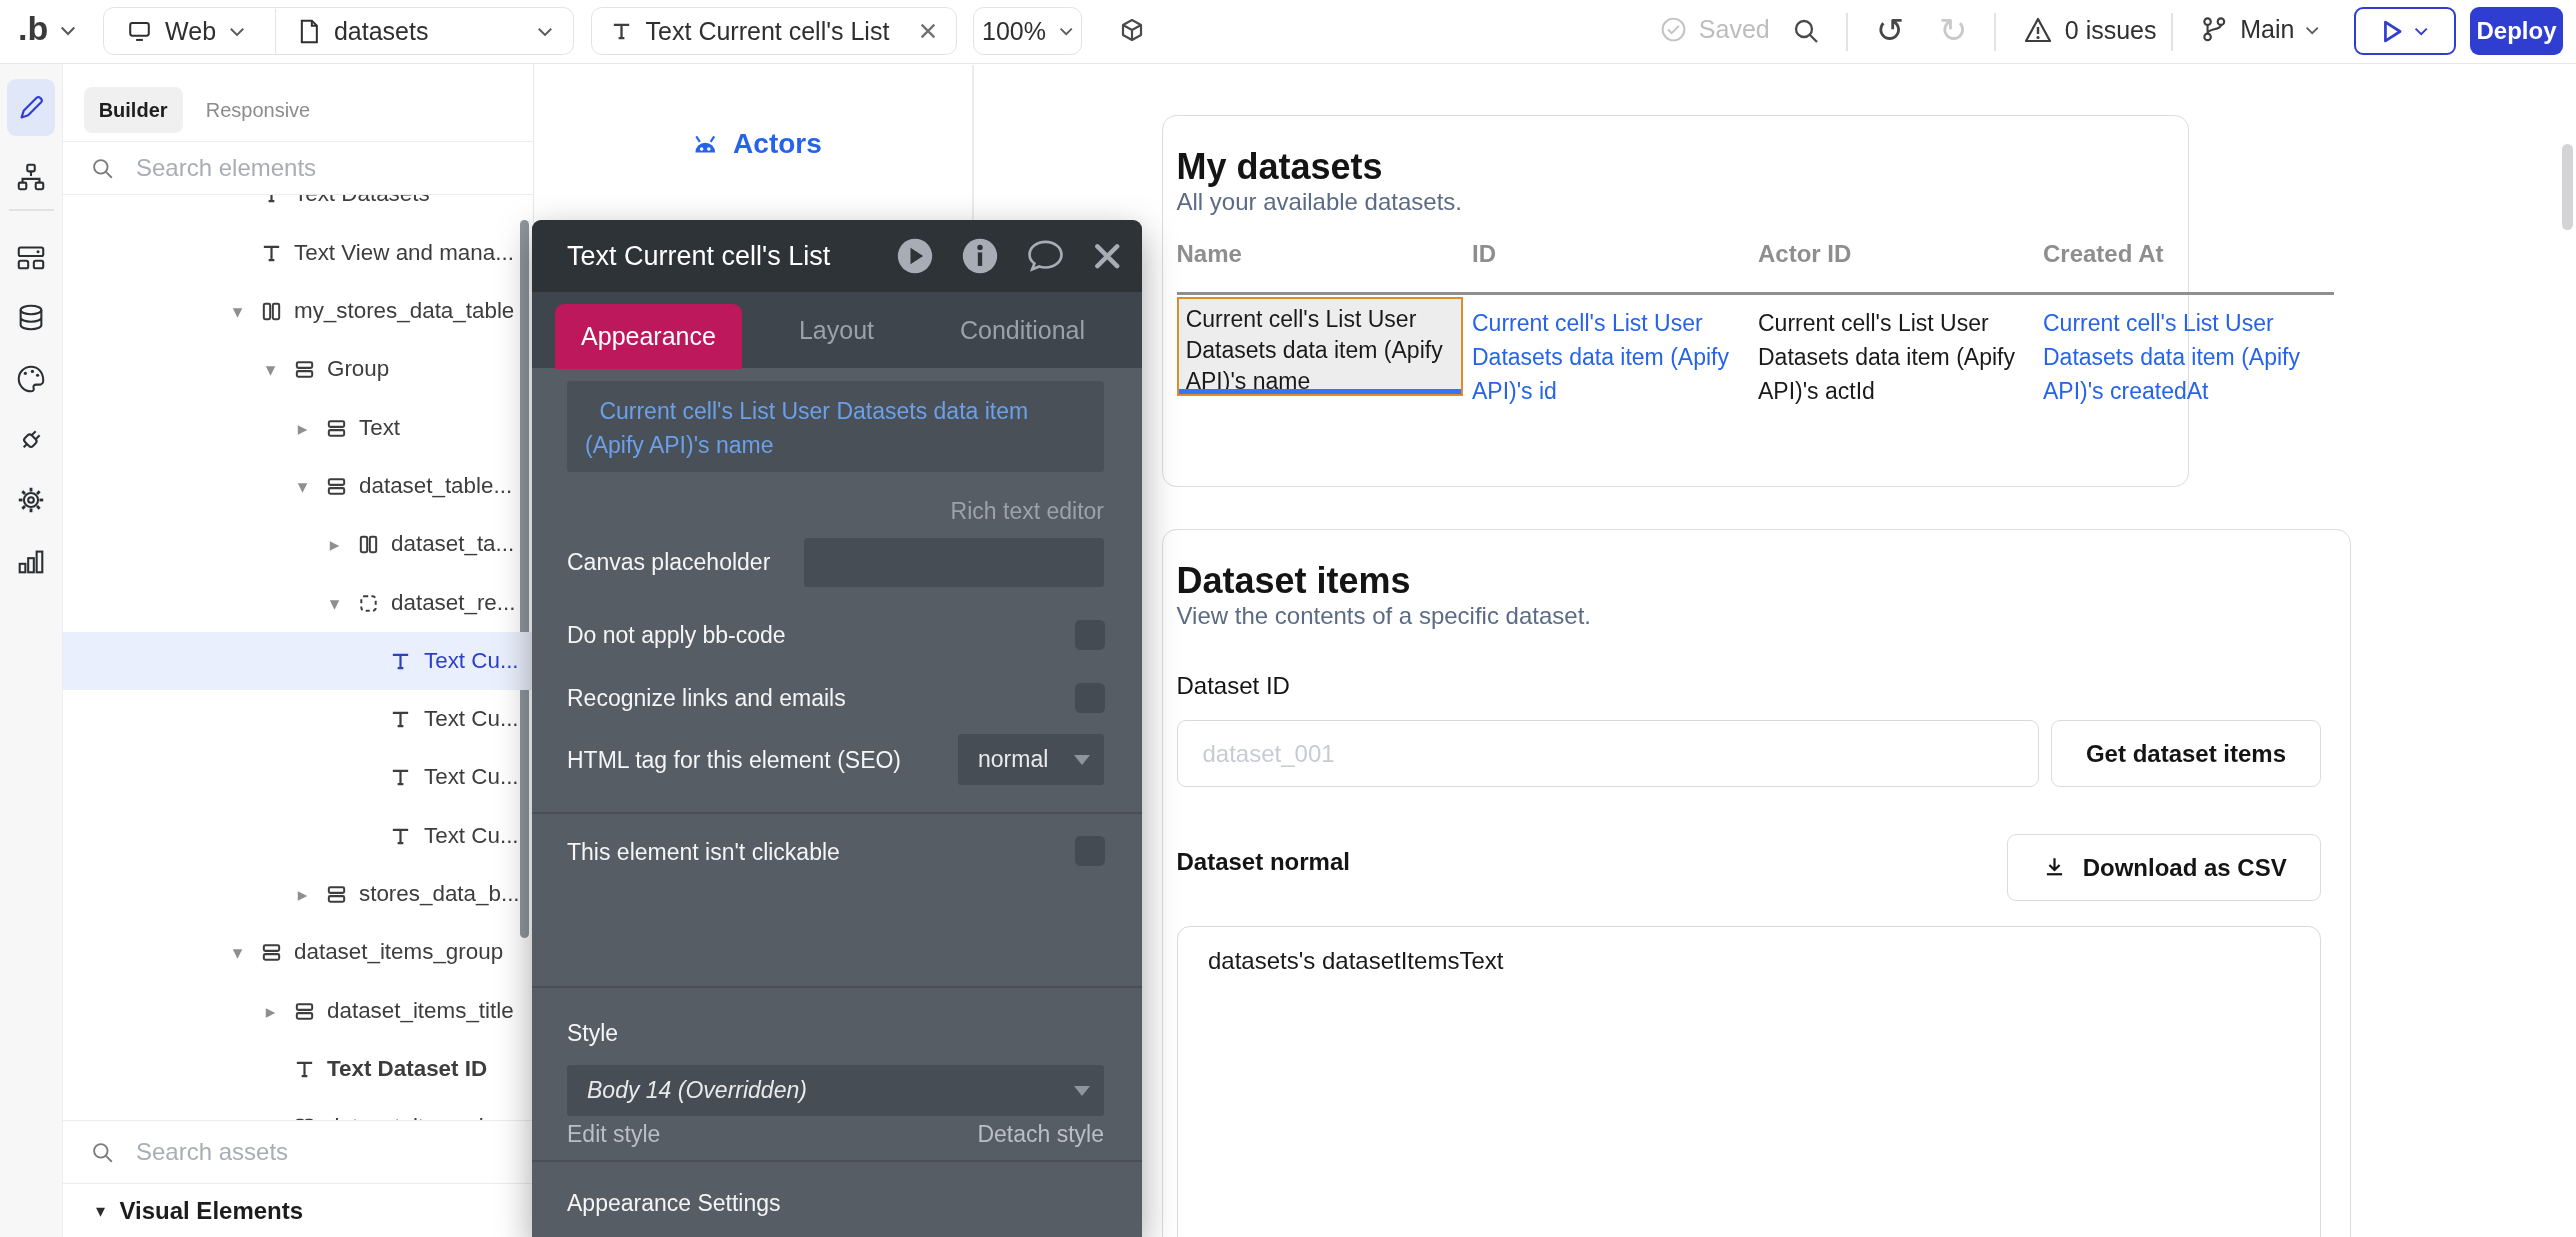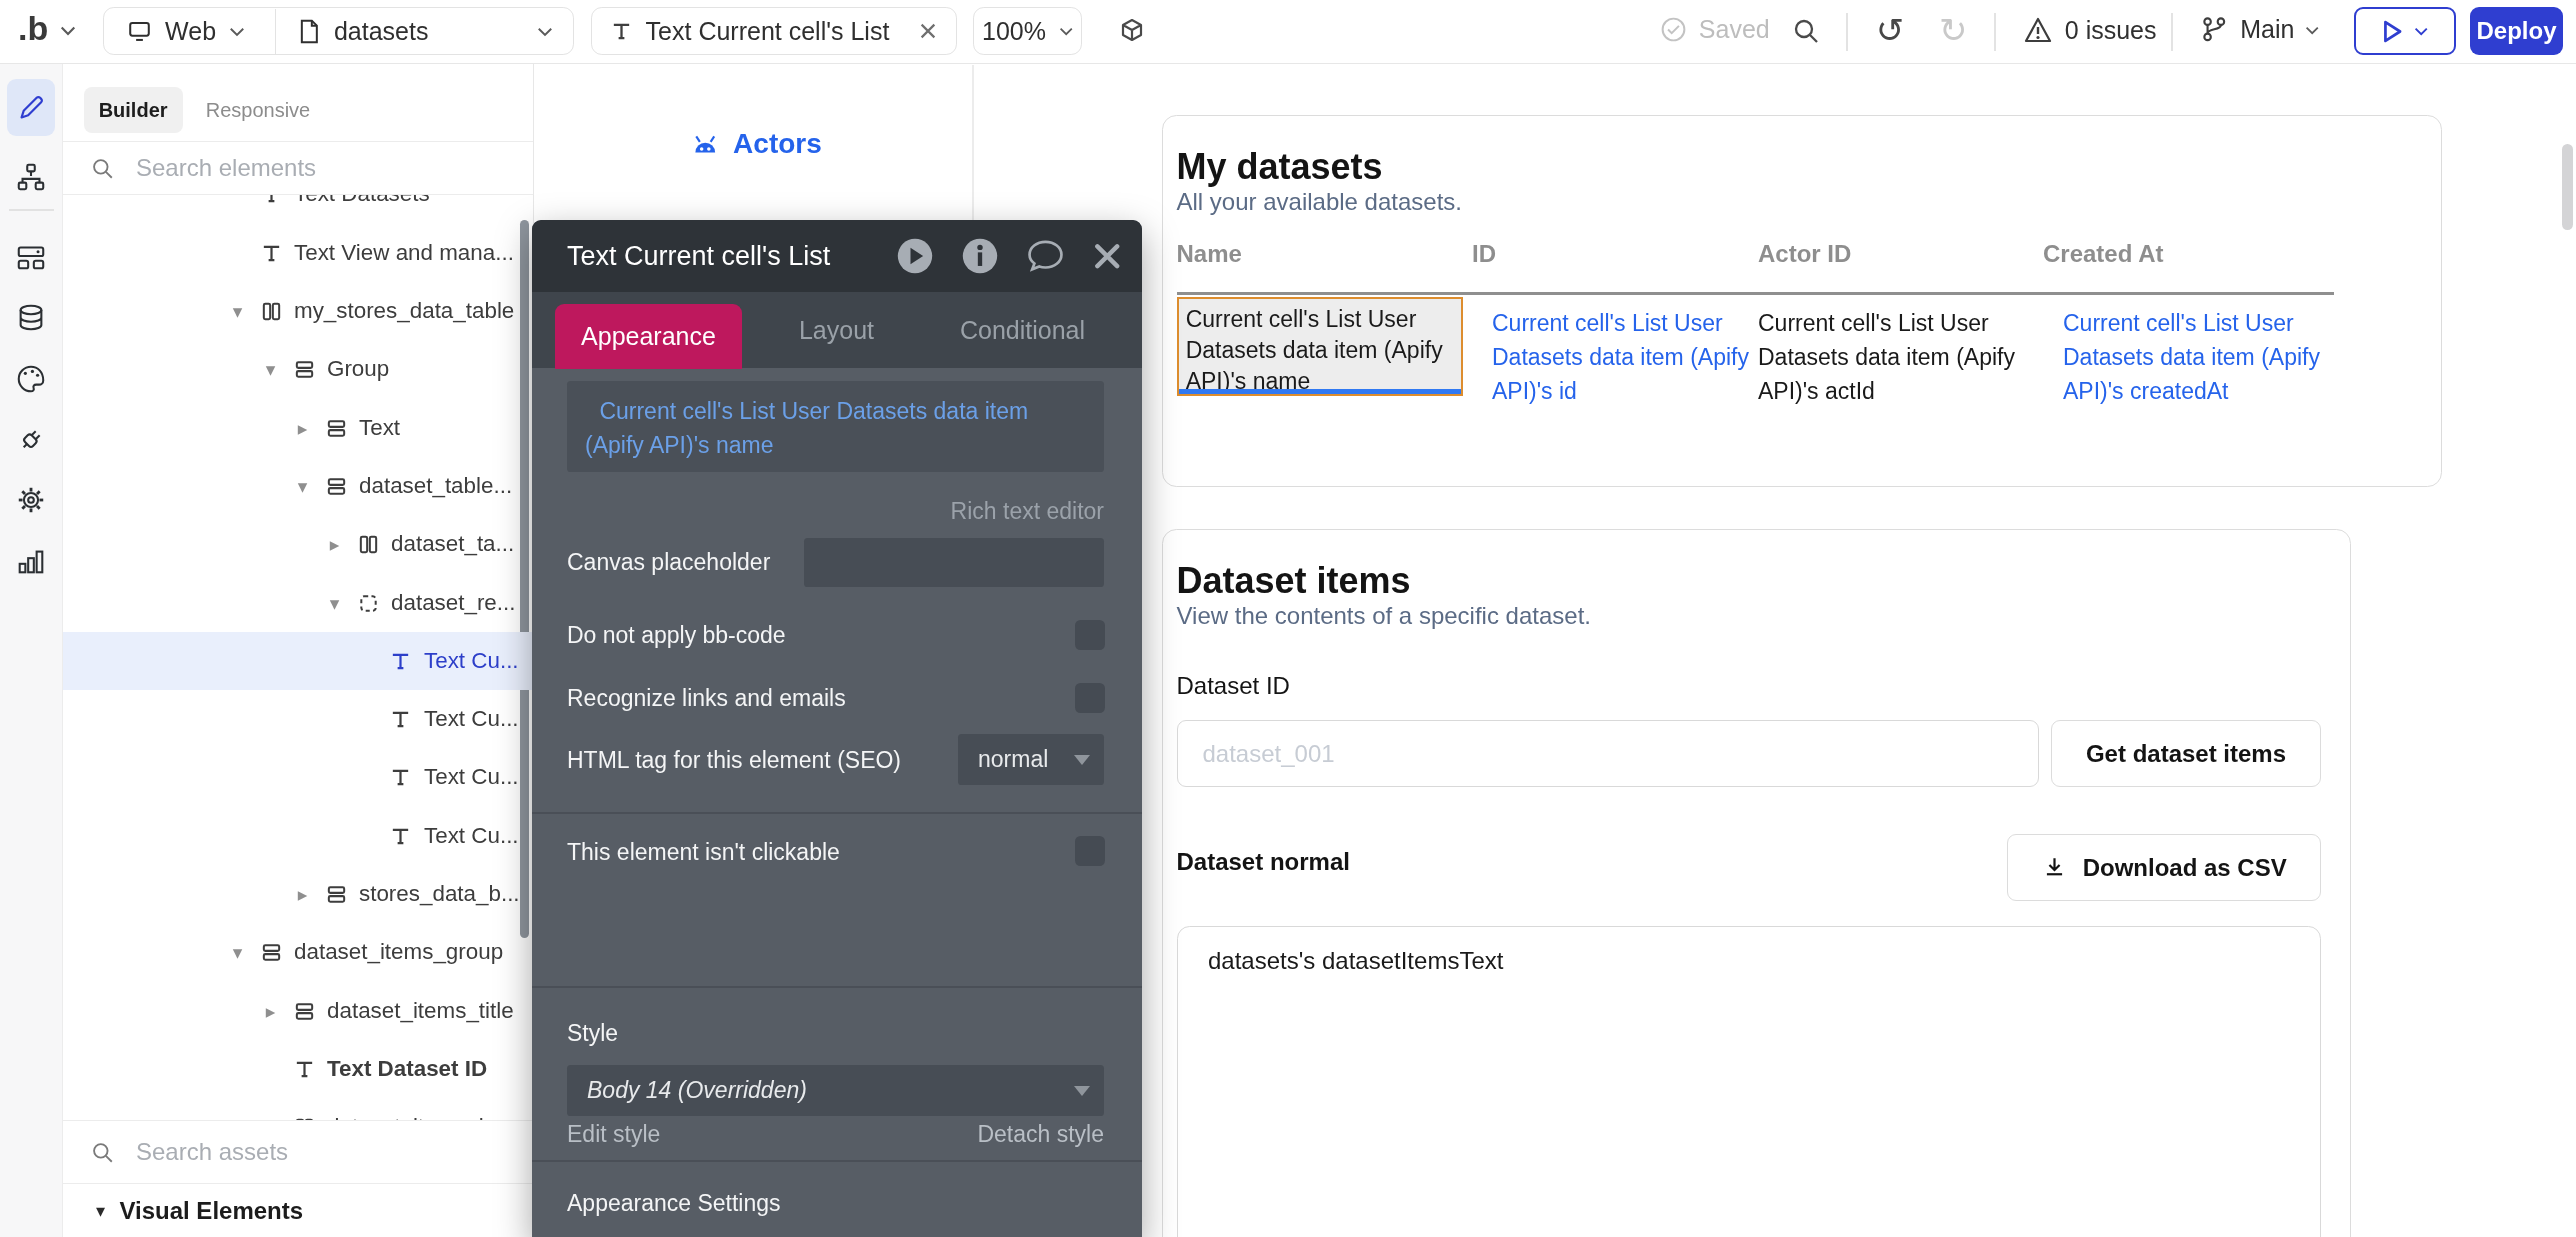--- a/index.html
+++ b/index.html
@@ -45,21 +45,21 @@
   .lp-bottom{position:absolute;left:0;top:1121px;width:100%;height:54px;display:flex;align-items:center;gap:14.4px;padding-left:33px;box-sizing:border-box;font-size:24px;font-weight:700;color:#1c1c1c;}
   
   .canvas-line{left:972px;top:65px;width:1.8px;height:1173px;background:#ececec;z-index:1;}
   .actors{left:690px;top:128px;display:flex;align-items:center;gap:12.6px;color:#2563eb;font-size:28px;font-weight:700;z-index:2;}
   .card{position:absolute;background:#fff;border:1.8px solid #dcdcdc;border-radius:14.4px;box-sizing:border-box;z-index:2;}
   .card-title{position:absolute;left:13.5px;font-size:36px;font-weight:700;color:#141414;}
   .card-sub{position:absolute;left:13.5px;font-size:24px;color:#5b6b85;}
   .th{position:absolute;font-size:24px;font-weight:600;color:#8e8e8e;}
   .rule{position:absolute;left:13.5px;width:1157px;height:2.7px;background:#8f8f8f;}
   .cell{position:absolute;font-size:23px;line-height:34px;color:#1a1a1a;}
-  .cell.link{color:#2563eb;margin-left:20px;}
+  .cell.link{color:#2563eb;}
   .selcell{position:absolute;left:13.5px;top:181px;width:286px;height:99px;background:#ededed;border:2.7px solid #dd8d2e;box-sizing:border-box;}
   .selcell .txt{padding:4.5px 7.2px;font-size:23px;line-height:31px;color:#1a1a1a;}
   .selcell .bluebar{position:absolute;left:0;bottom:0;width:100%;height:5.4px;background:#3079f2;}
   .field-label{position:absolute;left:13.5px;font-size:24px;color:#141414;}
   .input-big{position:absolute;border:1.8px solid #d9d9d9;border-radius:9px;box-sizing:border-box;font-size:24px;
              padding-left:25px;font-family:inherit;color:#333;outline:none;}
   .input-big::placeholder{color:#c7ccd4;}
   .btn{position:absolute;border:1.8px solid #dcdcdc;border-radius:9px;background:#fff;box-sizing:border-box;
        display:flex;align-items:center;justify-content:center;font-size:24px;font-weight:700;color:#141414;gap:14.4px;}
   .content-box{position:absolute;left:13.5px;top:396px;width:1144px;height:377px;border:1.8px solid #d9d9d9;border-radius:12.6px;box-sizing:border-box;}
@@ -453,21 +453,21 @@
   <svg width="30.5" height="27" viewBox="0 0 34 30">
     <path d="M6 24 a11 11 0 0 1 22 0 z" fill="#2563eb"></path>
     <line x1="11" y1="12" x2="7" y2="6" stroke="#2563eb" stroke-width="2.4"></line>
     <line x1="23" y1="12" x2="27" y2="6" stroke="#2563eb" stroke-width="2.4"></line>
     <circle cx="13" cy="20" r="2" fill="#fff"></circle>
       <circle cx="21" cy="20" r="2" fill="#fff"></circle>
   </svg>
   <span>Actors</span>
 </div>
 
-<div class="card" style="left:1162px;top:115px;width:1280px;height:372px;">
+<div class="card" style="left:1162px;top:115px;width:1027px;height:372px;">
   <div class="card-title" style="top:30px;">My datasets</div>
   <div class="card-sub" style="top:72px;">All your available datasets.</div>
   <div id="datasets-table-header">
       <div class="th" style="left: 13.5px; top: 124px;">Name</div>
       <div class="th" style="left: 309px; top: 124px;">ID</div>
       <div class="th" style="left: 595px; top: 124px;">Actor ID</div>
       <div class="th" style="left: 880px; top: 124px;">Created At</div>
     </div>
   <div class="rule" style="top:176px;"></div>
   <div id="datasets-table-row">

